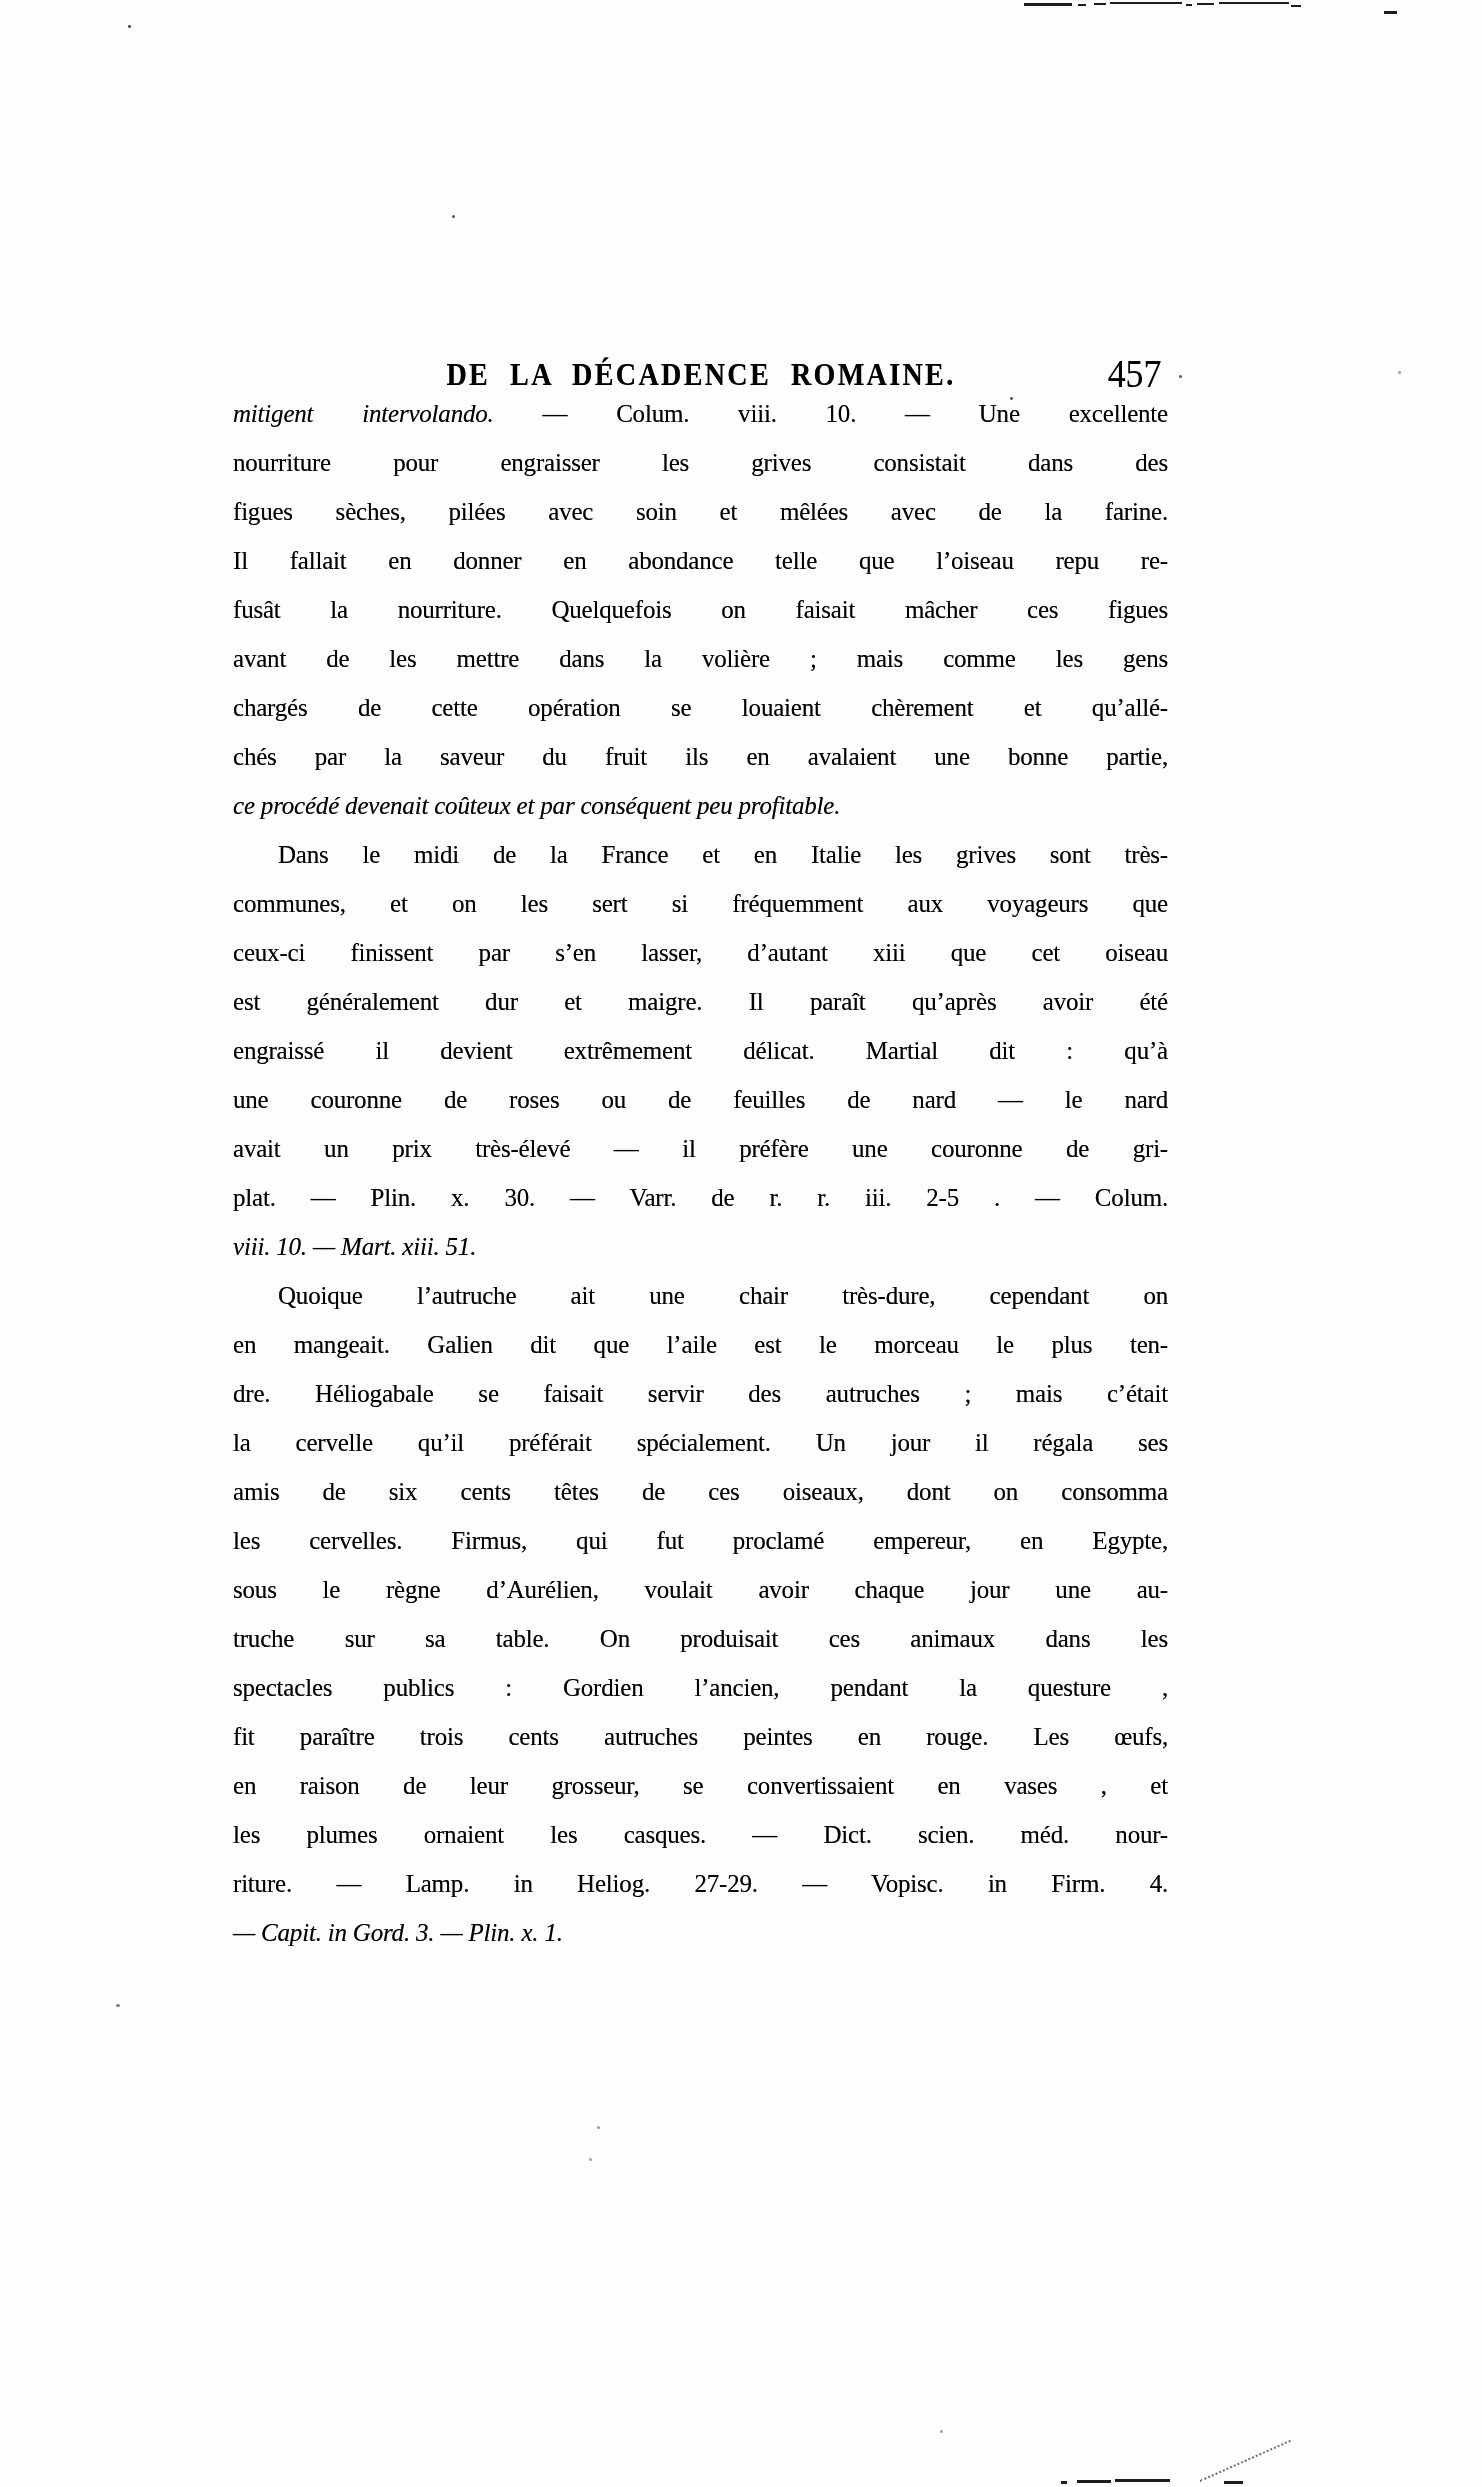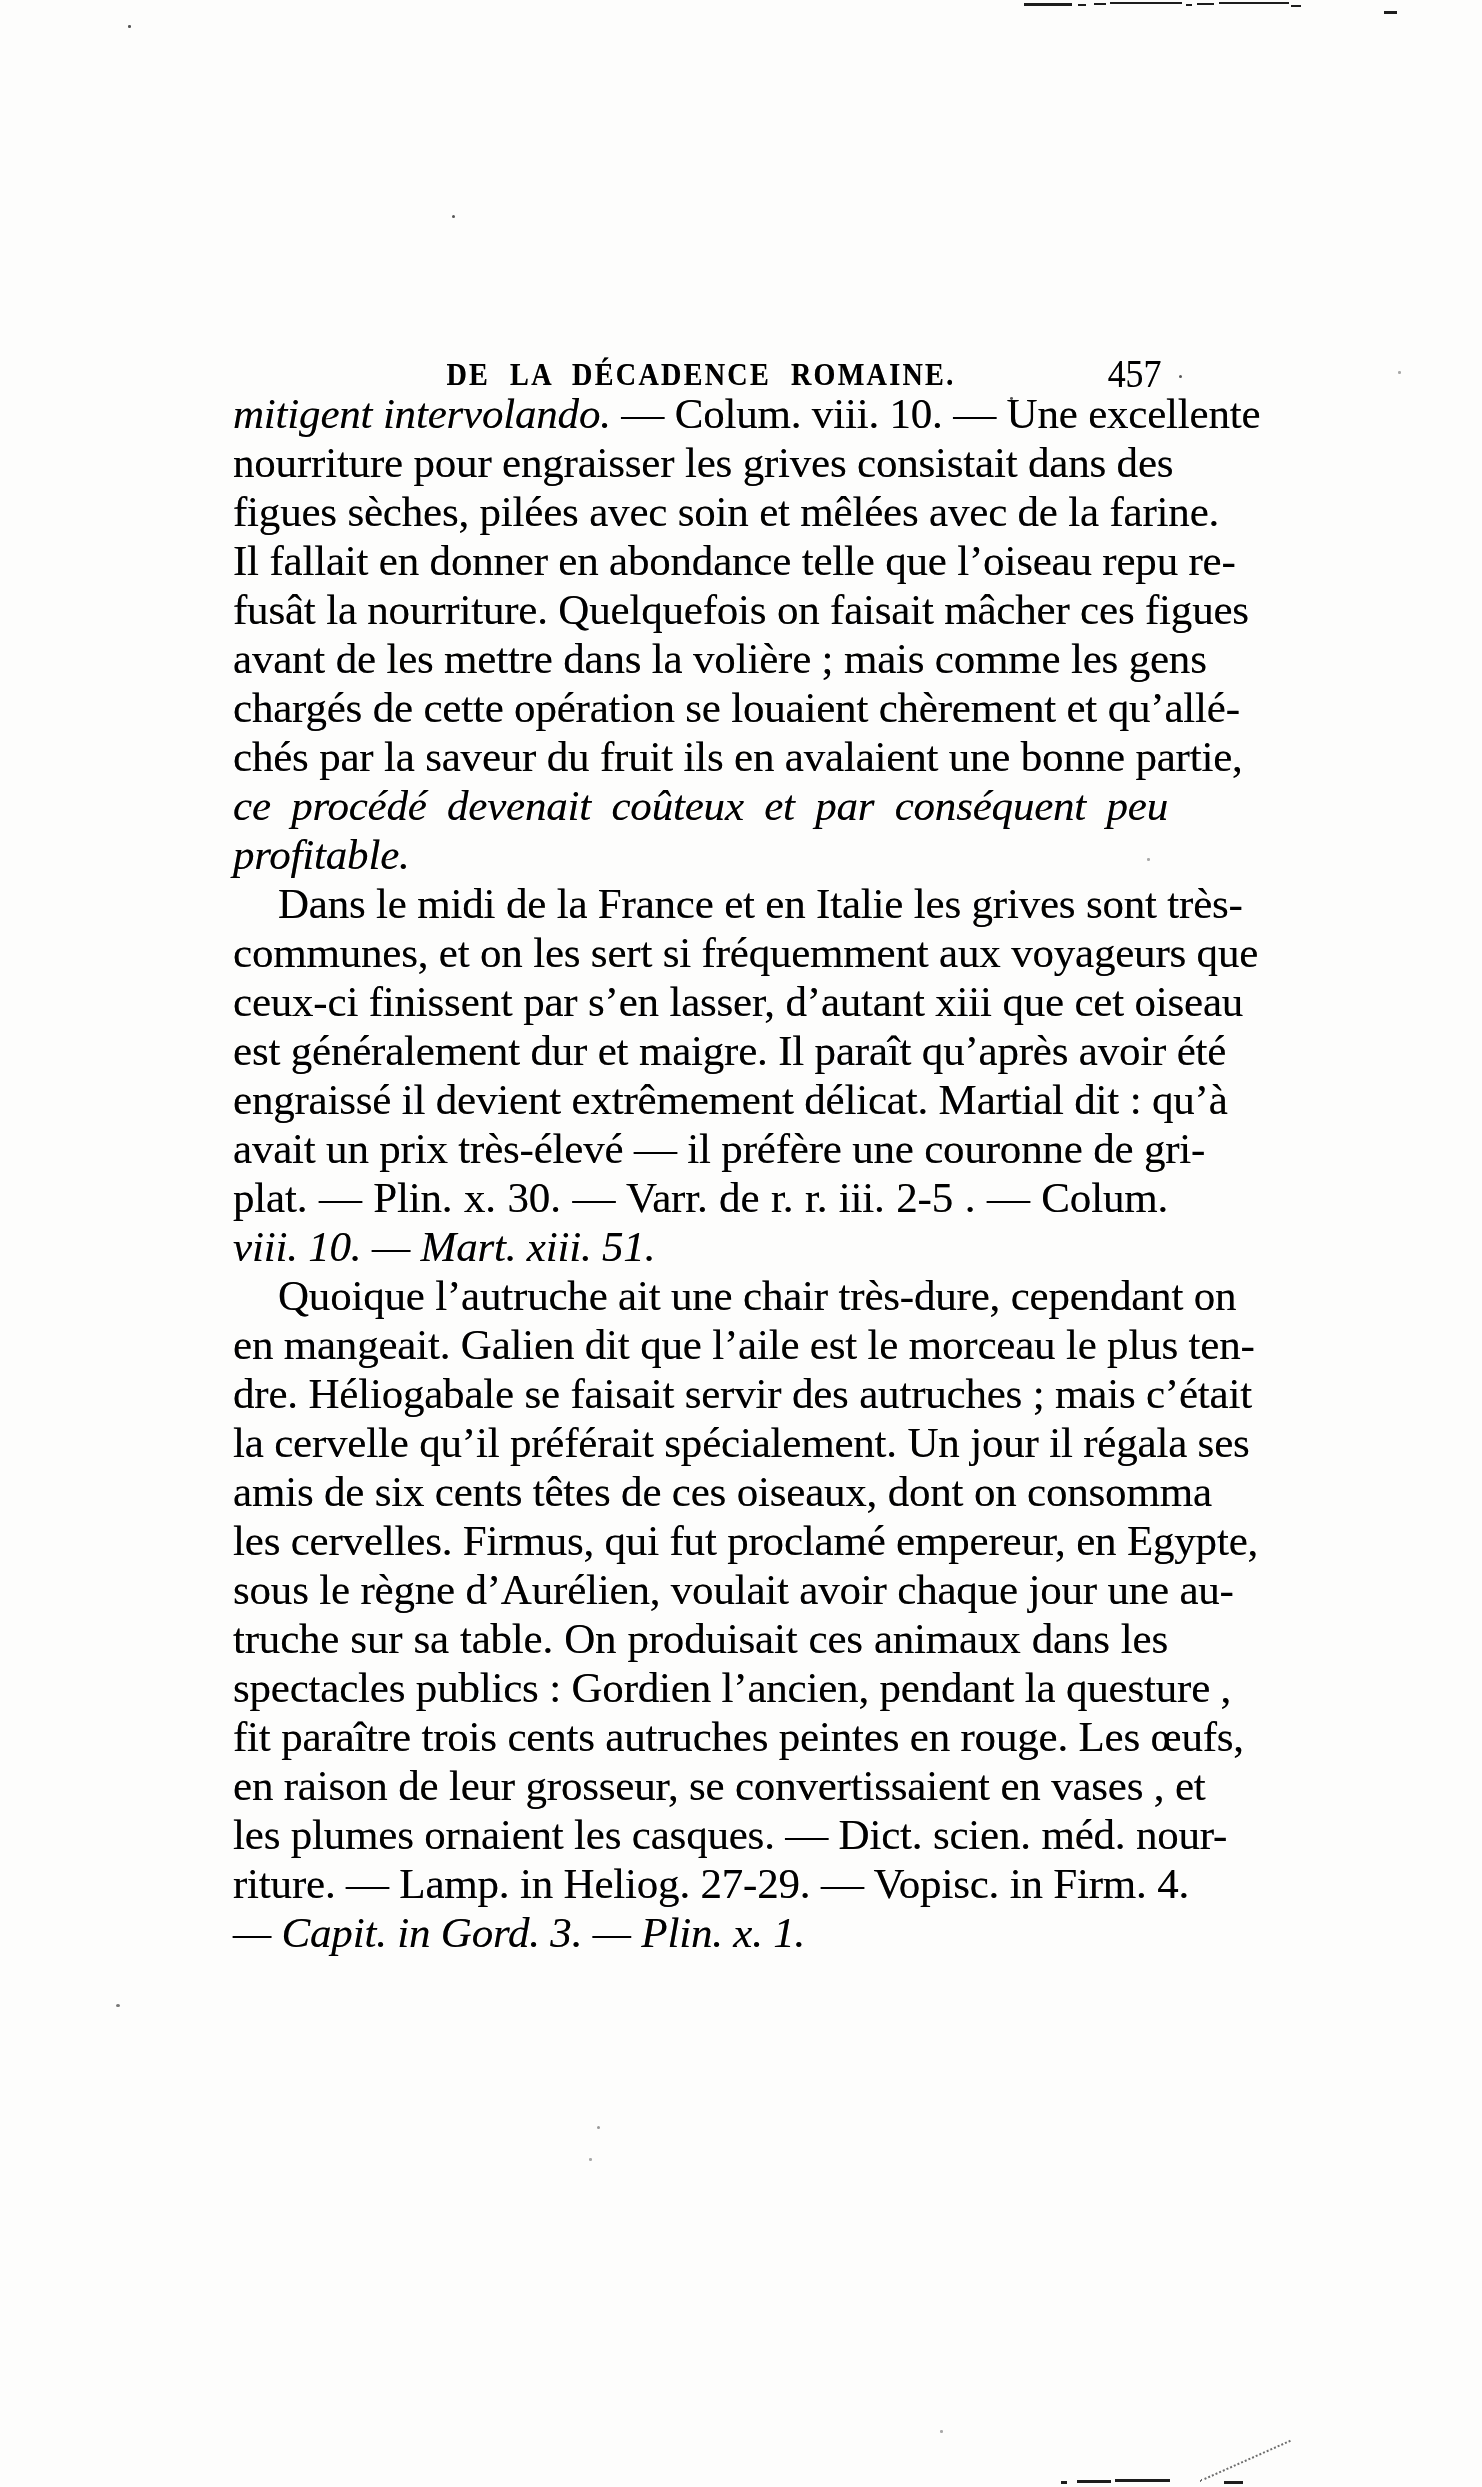--- a/index.html
+++ b/index.html
@@ -28,21 +28,21 @@
     position:absolute;right:6.8px;top:-5.1px;
     font-size:39px;font-weight:400;
     transform:scaleX(.92);transform-origin:right top;
     text-shadow:0 0 0.5px rgba(0,0,0,.5);
   }
   .body-block{
     position:absolute;
     left:233px;top:389px;width:935px;
   }
   .para-line{
-    font-size:43px;
+    font-size:25px;
     line-height:49px;
     letter-spacing:-0.2px;
     white-space:nowrap;
     text-align:justify;
     text-align-last:justify;
     text-shadow:0 0 0.5px rgba(0,0,0,.5);
   }
   .para-line.last{
     text-align-last:left;
     white-space:normal;
@@ -77,20 +77,21 @@
       <div class="para-line">fusât la nourriture. Quelquefois on faisait mâcher ces figues</div>
       <div class="para-line">avant de les mettre dans la volière ; mais comme les gens</div>
       <div class="para-line">chargés de cette opération se louaient chèrement et qu’allé-</div>
       <div class="para-line">chés par la saveur du fruit ils en avalaient une bonne partie,</div>
       <div class="para-line last">ce procédé devenait coûteux et par conséquent peu profitable.</div>
       <div class="para-line indent">Dans le midi de la France et en Italie les grives sont très-</div>
       <div class="para-line">communes, et on les sert si fréquemment aux voyageurs que</div>
       <div class="para-line">ceux-ci finissent par s’en lasser, d’autant xiii que cet oiseau</div>
       <div class="para-line">est généralement dur et maigre. Il paraît qu’après avoir été</div>
       <div class="para-line">engraissé il devient extrêmement délicat. Martial dit : qu’à</div>
+      <div class="para-line">une couronne de roses ou de feuilles de nard — le nard</div>
       <div class="para-line">avait un prix très-élevé — il préfère une couronne de gri-</div>
       <div class="para-line">plat. — Plin. x. 30. — Varr. de r. r. iii. 2-5 . — Colum.</div>
       <div class="para-line last">viii. 10. — Mart. xiii. 51.</div>
       <div class="para-line indent">Quoique l’autruche ait une chair très-dure, cependant on</div>
       <div class="para-line">en mangeait. Galien dit que l’aile est le morceau le plus ten-</div>
       <div class="para-line">dre. Héliogabale se faisait servir des autruches ; mais c’était</div>
       <div class="para-line">la cervelle qu’il préférait spécialement. Un jour il régala ses</div>
       <div class="para-line">amis de six cents têtes de ces oiseaux, dont on consomma</div>
       <div class="para-line">les cervelles. Firmus, qui fut proclamé empereur, en Egypte,</div>
       <div class="para-line">sous le règne d’Aurélien, voulait avoir chaque jour une au-</div>

